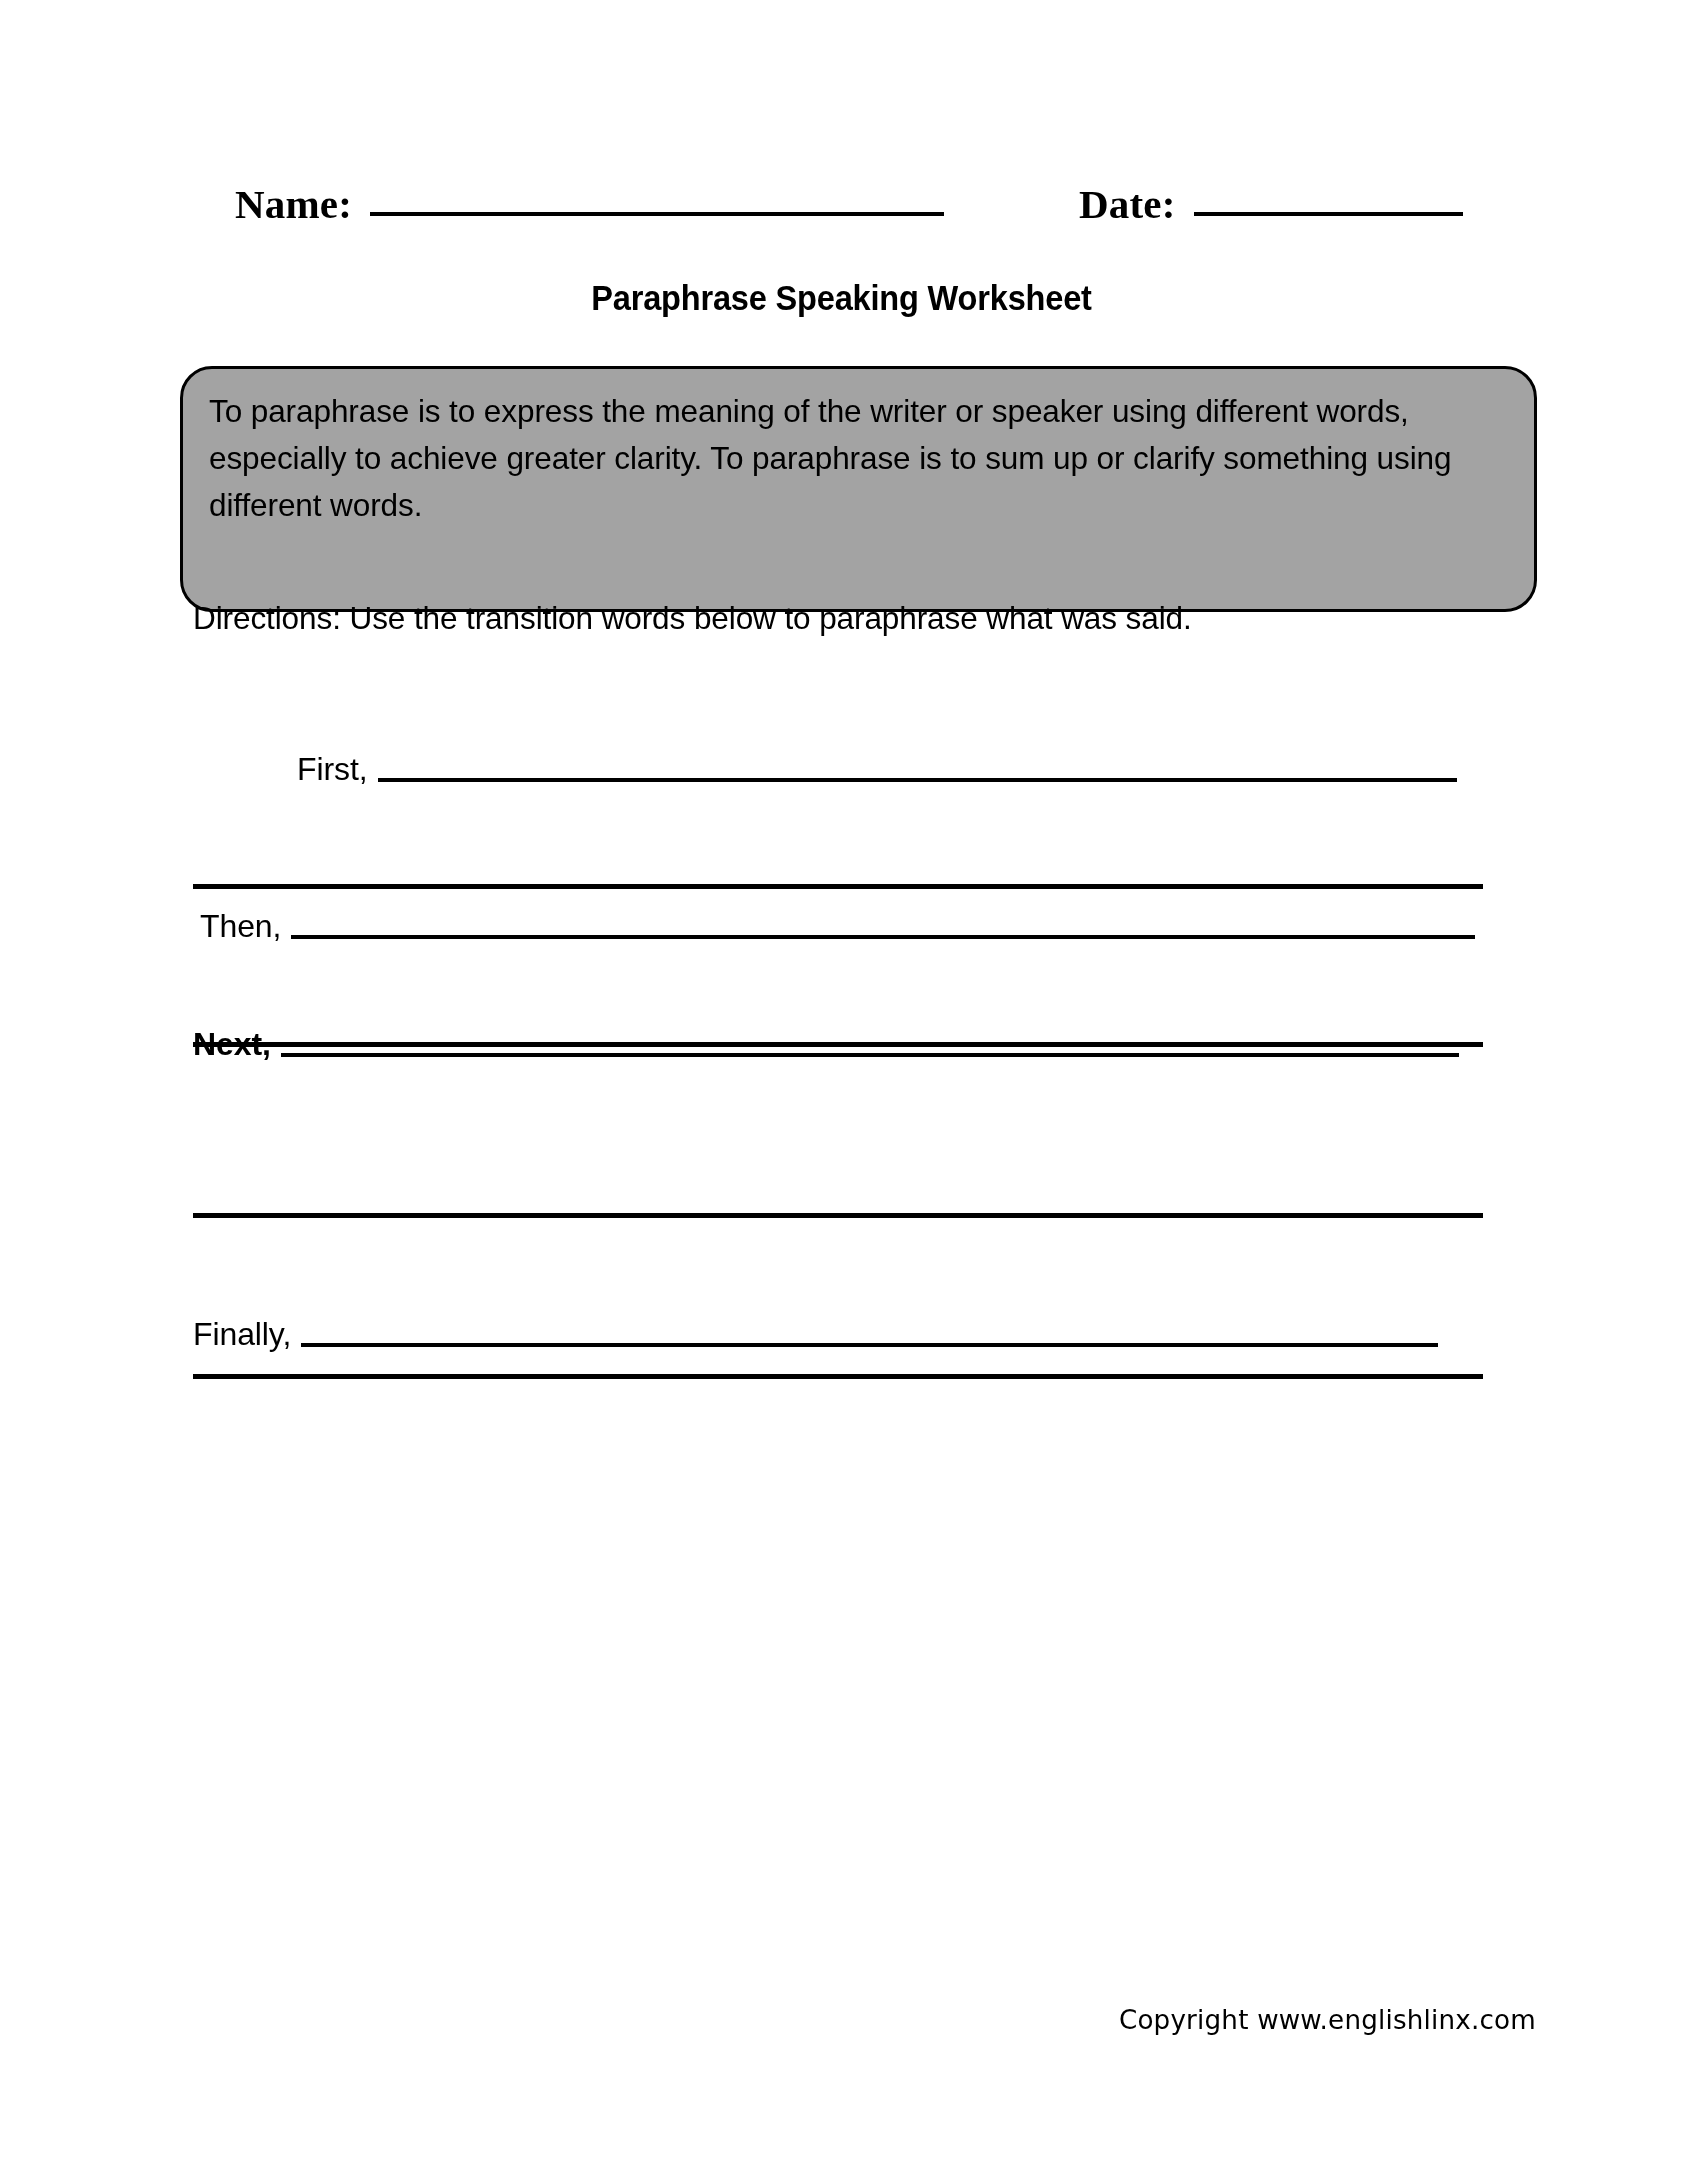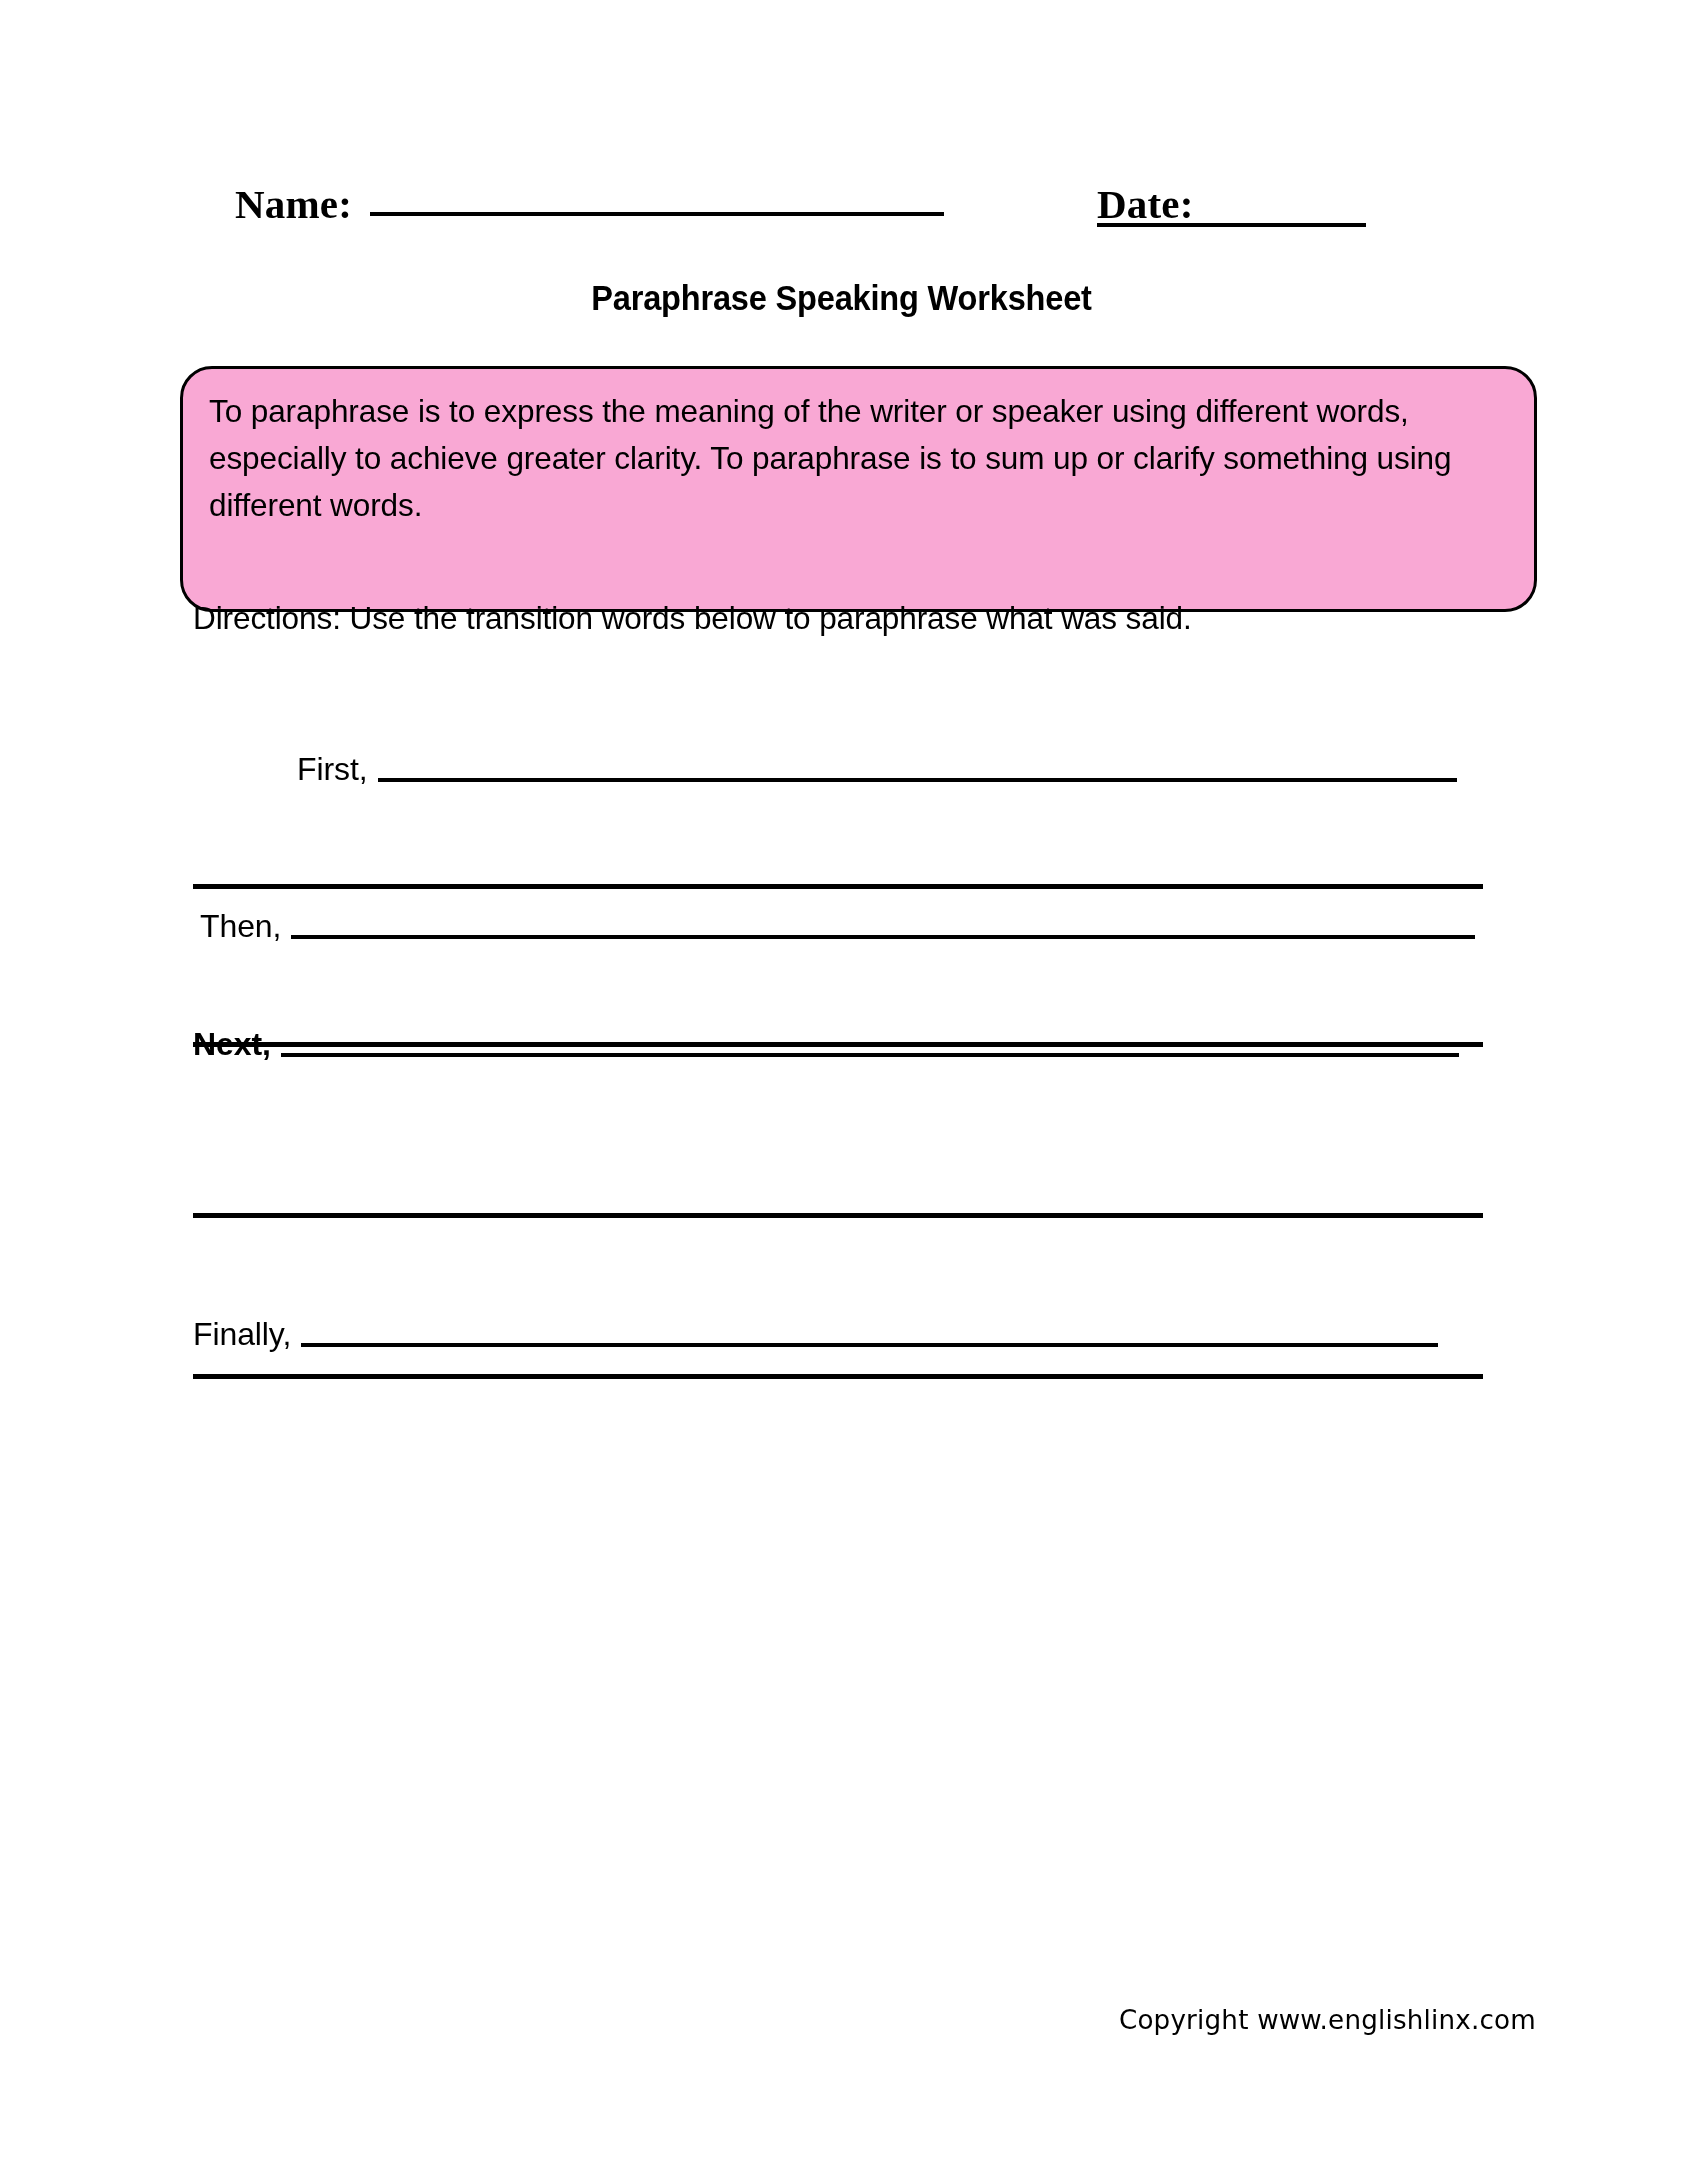--- a/index.html
+++ b/index.html
@@ -32,21 +32,21 @@
     height: 55px;
   }
   .nd-group {
     position: absolute;
     top: 0;
     display: flex;
     align-items: baseline;
     white-space: nowrap;
   }
   .nd-group.name { left: 0px; margin-left: 12px; }
-  .nd-group.date { left: 856px; flex-direction: column; }
+  .nd-group.date { left: 856px; }
 
   .nd-label {
     font-family: "Liberation Serif", "DejaVu Serif", serif;
     font-weight: bold;
     font-size: 41px;
     line-height: 1;
     letter-spacing: 0.2px;
   }
   .nd-rule {
     display: inline-block;
@@ -77,21 +77,21 @@
   
   .definition-box {
     position: absolute;
     left: 180px;
     top: 366px;
     width: 1357px;
     height: 246px;
     box-sizing: border-box;
     border: 3px solid #000;
     border-radius: 32px;
-    background: #f9a8d4;
+    background: #a3a3a3;
   }
   .definition-text {
     position: absolute;
     left: 26px;
     top: 19px;
     width: 1287px;
     font-size: 32px;
     line-height: 47px;
     letter-spacing: -0.1px;
     transform: scaleX(0.985);

